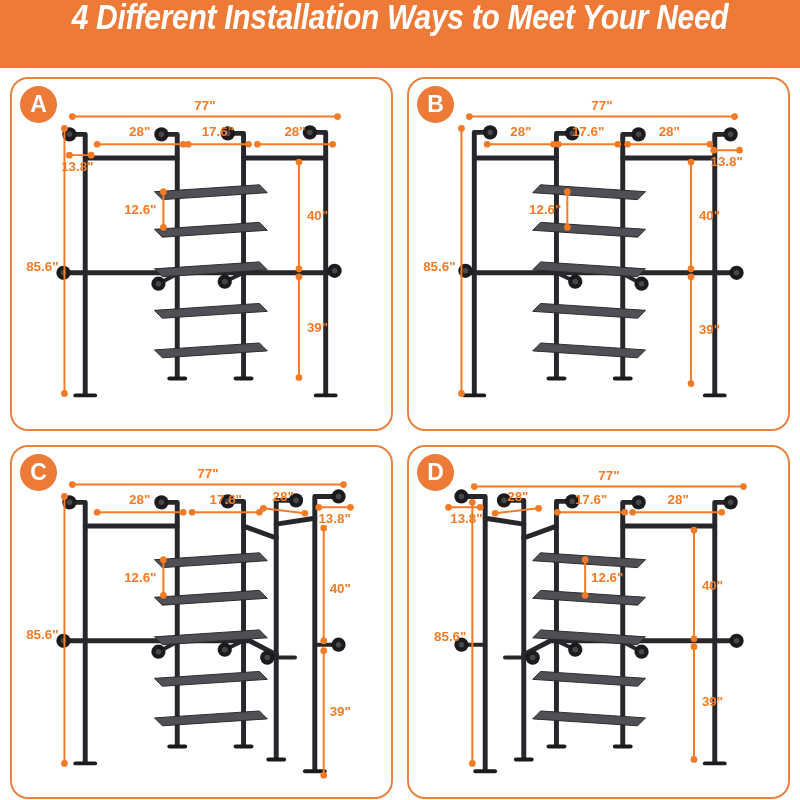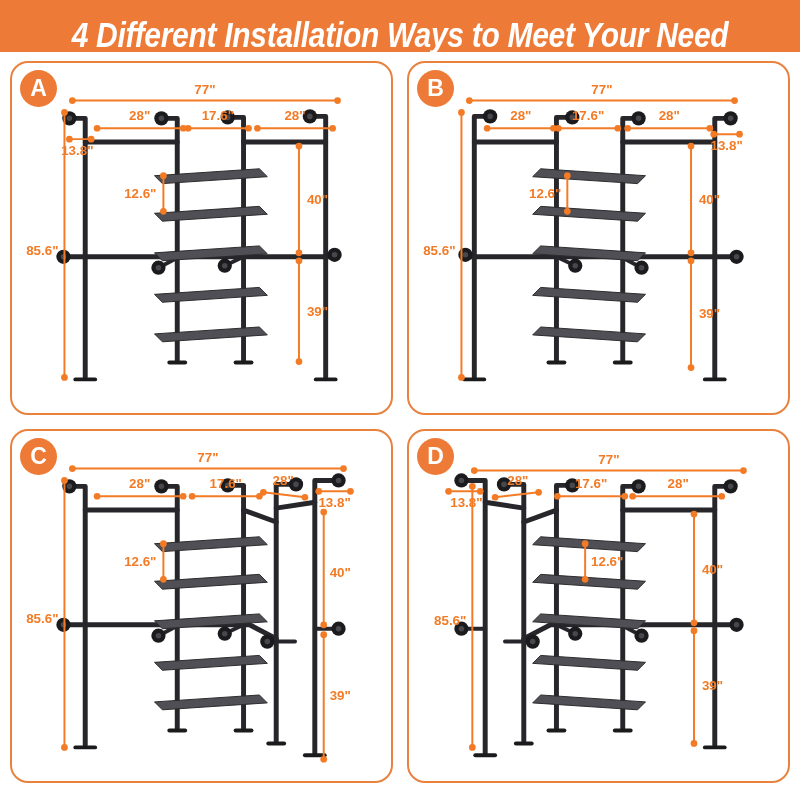--- a/index.html
+++ b/index.html
@@ -3,21 +3,21 @@
 <meta charset="utf-8">
 <style>
   :root{
     --accent:#EE7A38; --panel-border:#E9823F; --dim:#F37B26;
     --pipe:#27272B; --pipe-dark:#1B1B1D; --flange-inner:#47474C;
     --shelf:#4F4F55; --shelf-edge:#2C2C2E; --background:#FFFFFF; --title-text:#FFFFFF;
   }
   *{box-sizing:border-box}
   html,body{margin:0;padding:0}
   body{width:800px;height:800px;background:var(--background);font-family:"Liberation Sans",sans-serif;overflow:hidden}
-  .header{height:52px;background:var(--accent);display:flex;align-items:flex-end;justify-content:center}
+  .header{height:68px;background:var(--accent);display:flex;align-items:flex-start;justify-content:center}
   .title{margin:0;color:var(--title-text);font-size:30px;font-weight:700;font-style:italic;letter-spacing:-0.3px;white-space:nowrap;transform:scale(1.0,1.18)}
   .grid{display:grid;grid-template-columns:383px 383px;gap:14px;padding:9px;justify-content:center}
   .panel{position:relative;height:354px;border:2.5px solid var(--panel-border);border-radius:18px;overflow:hidden;background:#fff}
   .badge{position:absolute;top:7px;left:8px;width:37px;height:37px;border-radius:50%;background:var(--accent);color:#fff;display:flex;align-items:center;justify-content:center;font-size:23px;font-weight:700}
   .diagram{position:absolute;inset:0;width:100%;height:100%}
   .pipe{fill:none;stroke:var(--pipe);stroke-width:5;stroke-linecap:round;stroke-linejoin:round}
   .pipe.thin{stroke-width:4}
   .flg-out{fill:var(--pipe-dark)}
   .flg-in{fill:var(--flange-inner)}
   .foot{stroke:var(--pipe-dark);stroke-width:4;stroke-linecap:round}

